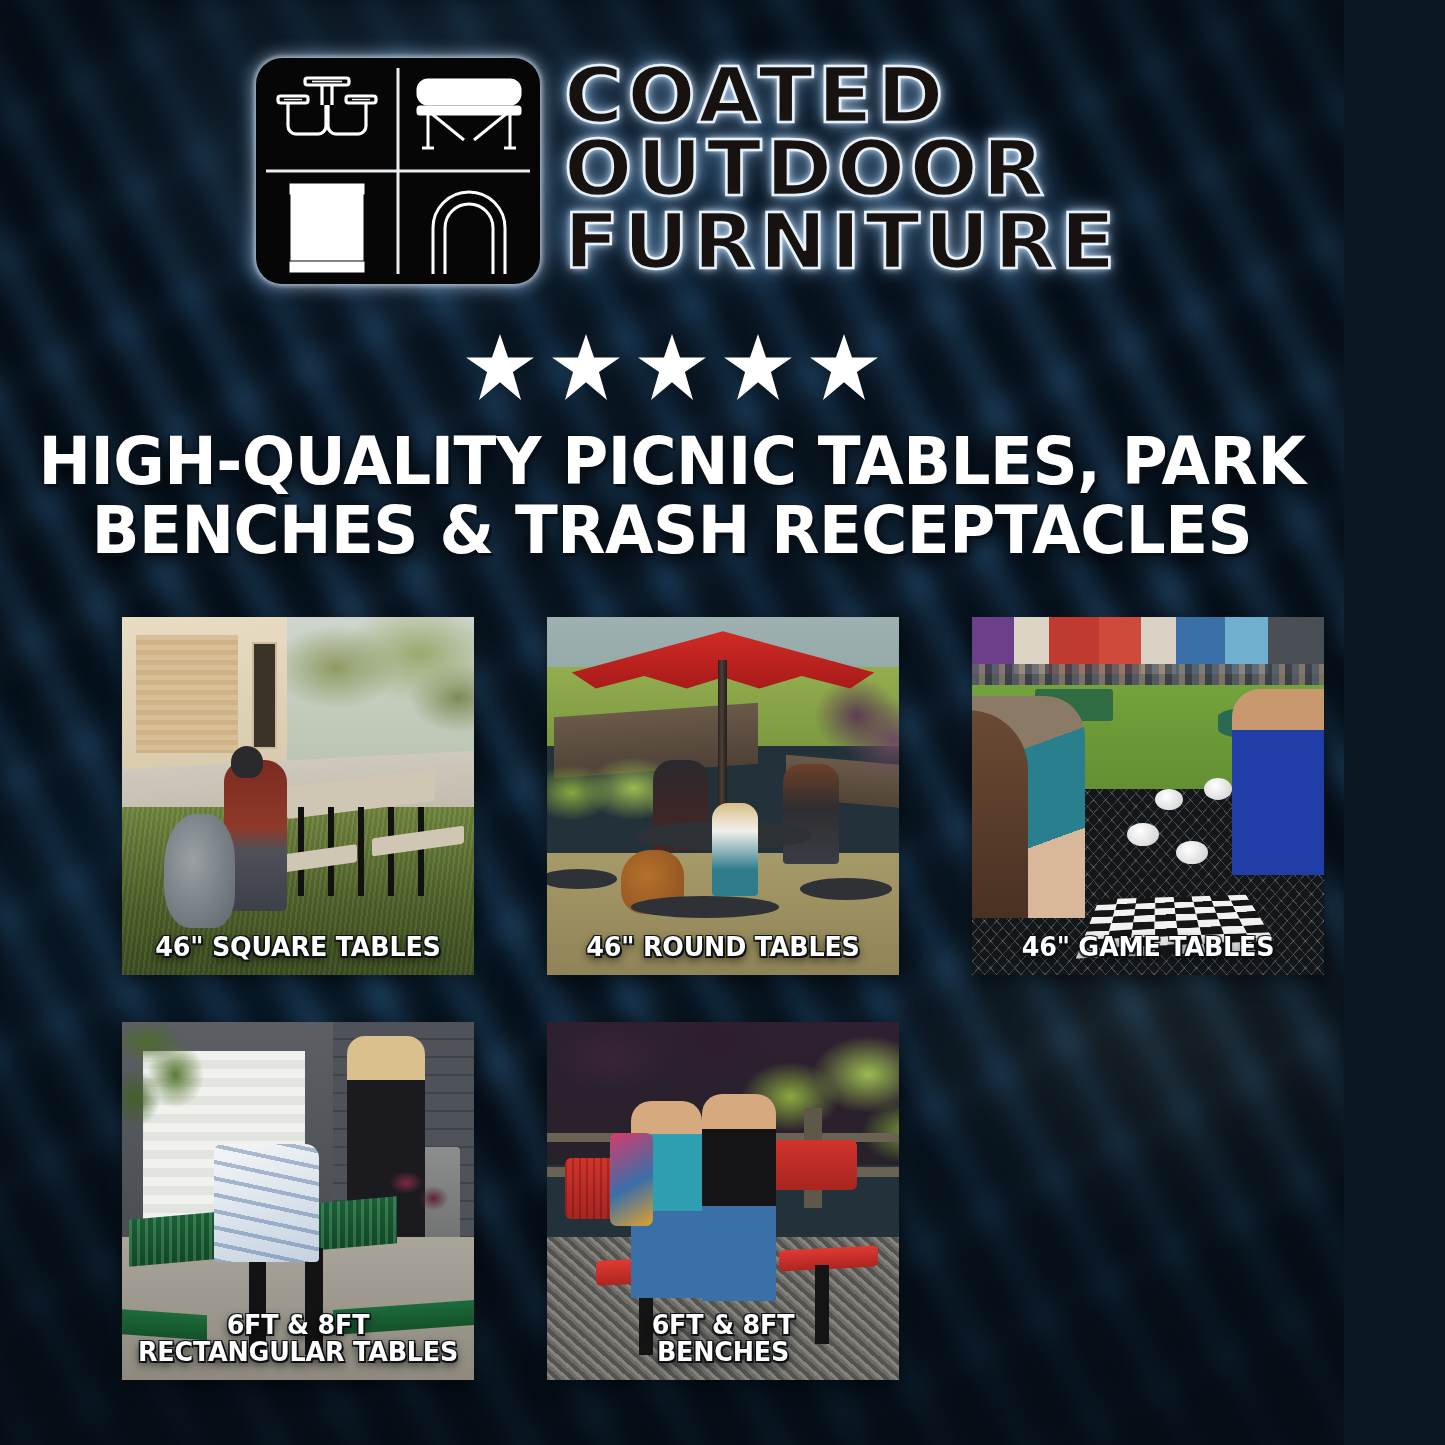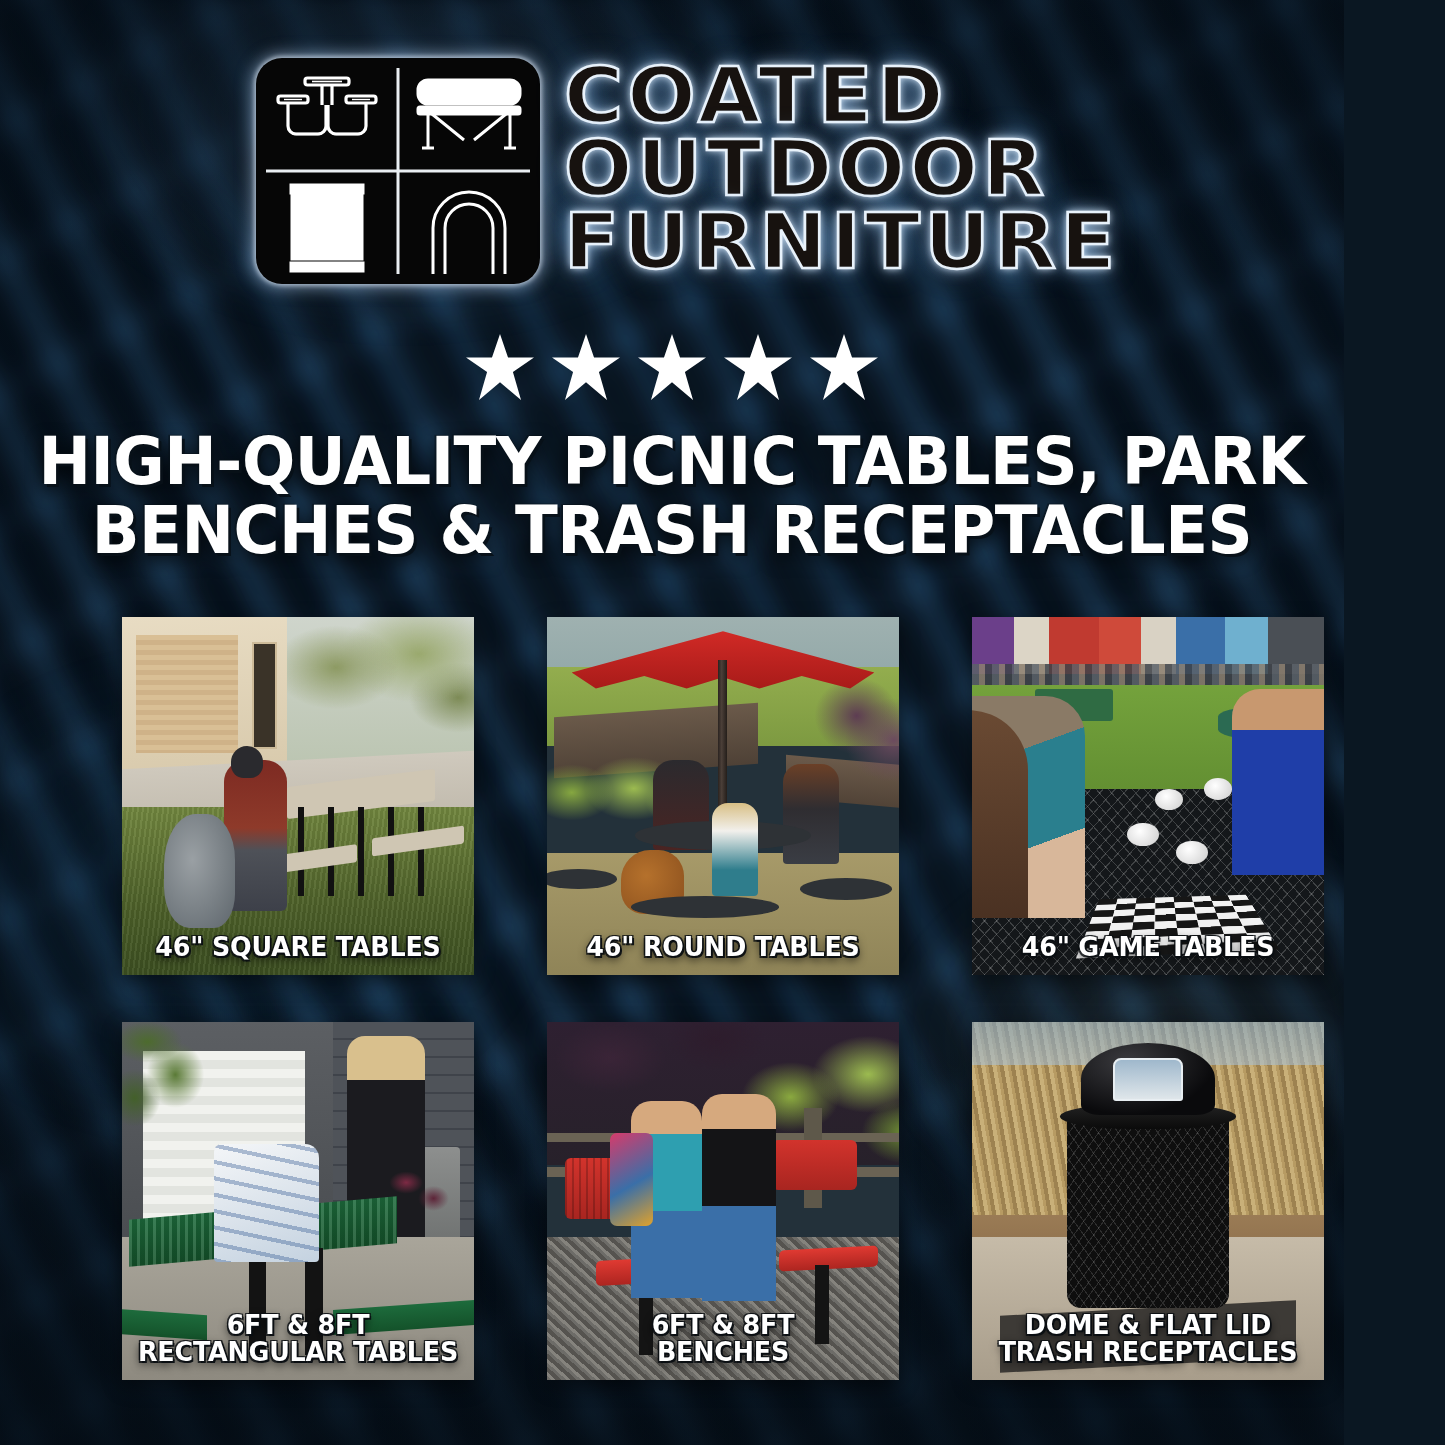--- a/index.html
+++ b/index.html
@@ -474,30 +474,15 @@
         <div class="t5-leg1"></div>
           <div class="t5-leg2"></div>
         <div class="t5-kid1"></div>
           <div class="t5-kid2"></div>
           <div class="t5-pack"></div>
       </div>
       <div class="caption">6FT &amp; 8FT
 BENCHES</div>
     </div>
 
-    <div class="tile">
-      <div class="photo">
-        <div class="t6-grass"></div>
-          <div class="t6-sky"></div>
-        <div class="t6-dirt"></div>
-          <div class="t6-path"></div>
-          <div class="t6-pad"></div>
-        <div class="t6-body"></div>
-          <div class="t6-rim"></div>
-        <div class="t6-dome"></div>
-          <div class="t6-ope"></div>
-      </div>
-      <div class="caption">DOME &amp; FLAT LID
-TRASH RECEPTACLES</div>
-    </div>
 
   </div>
 </div>
 
 </body></html>

